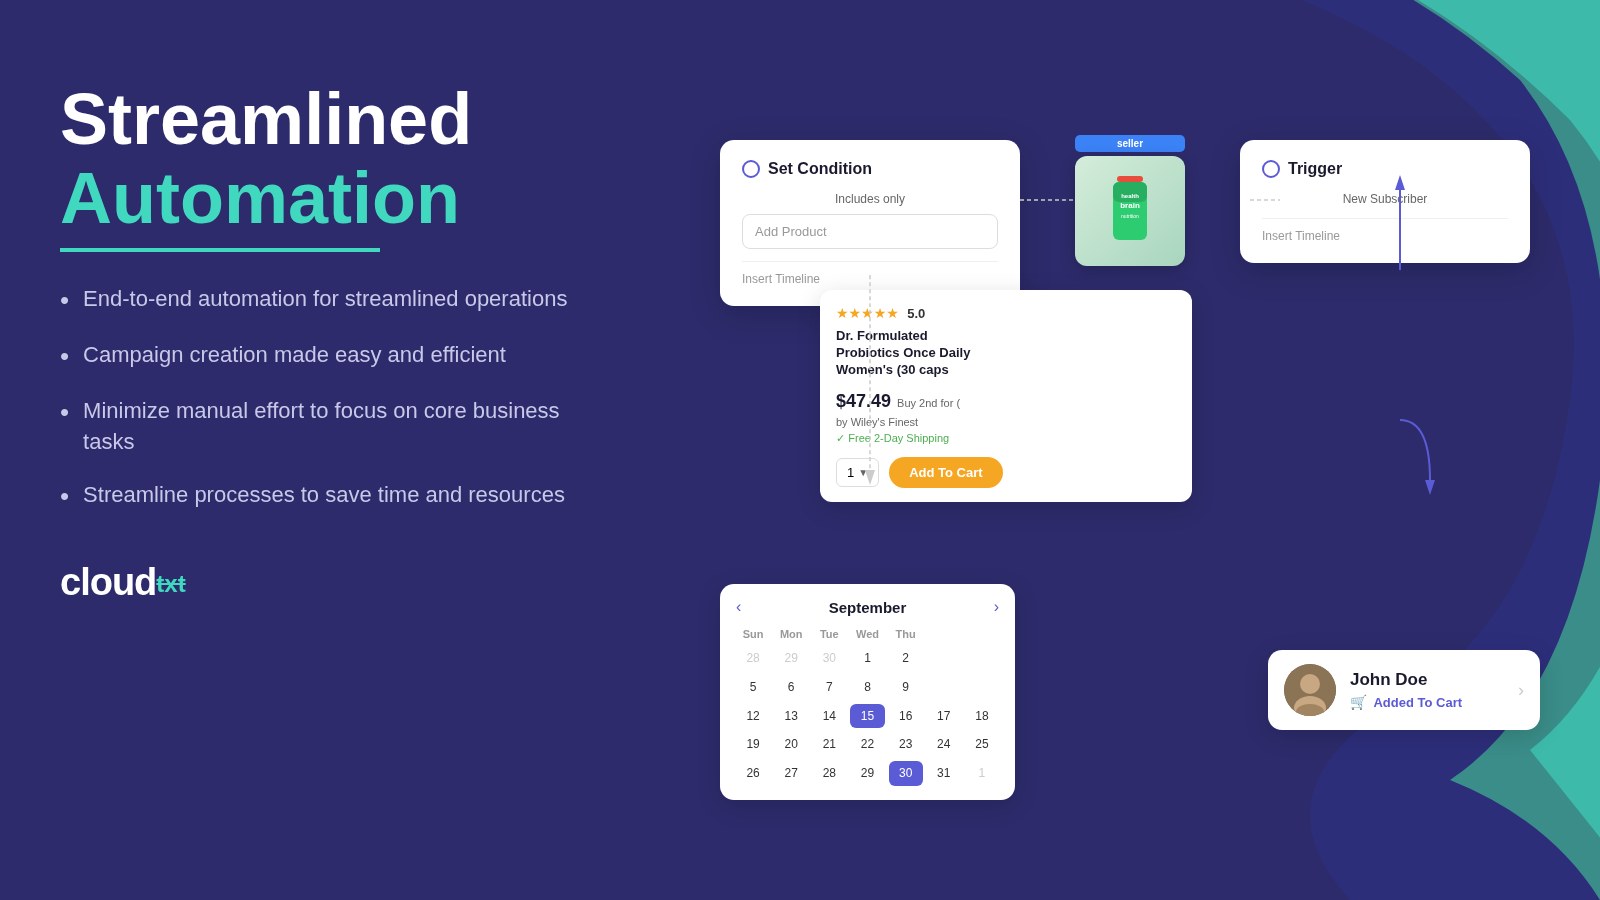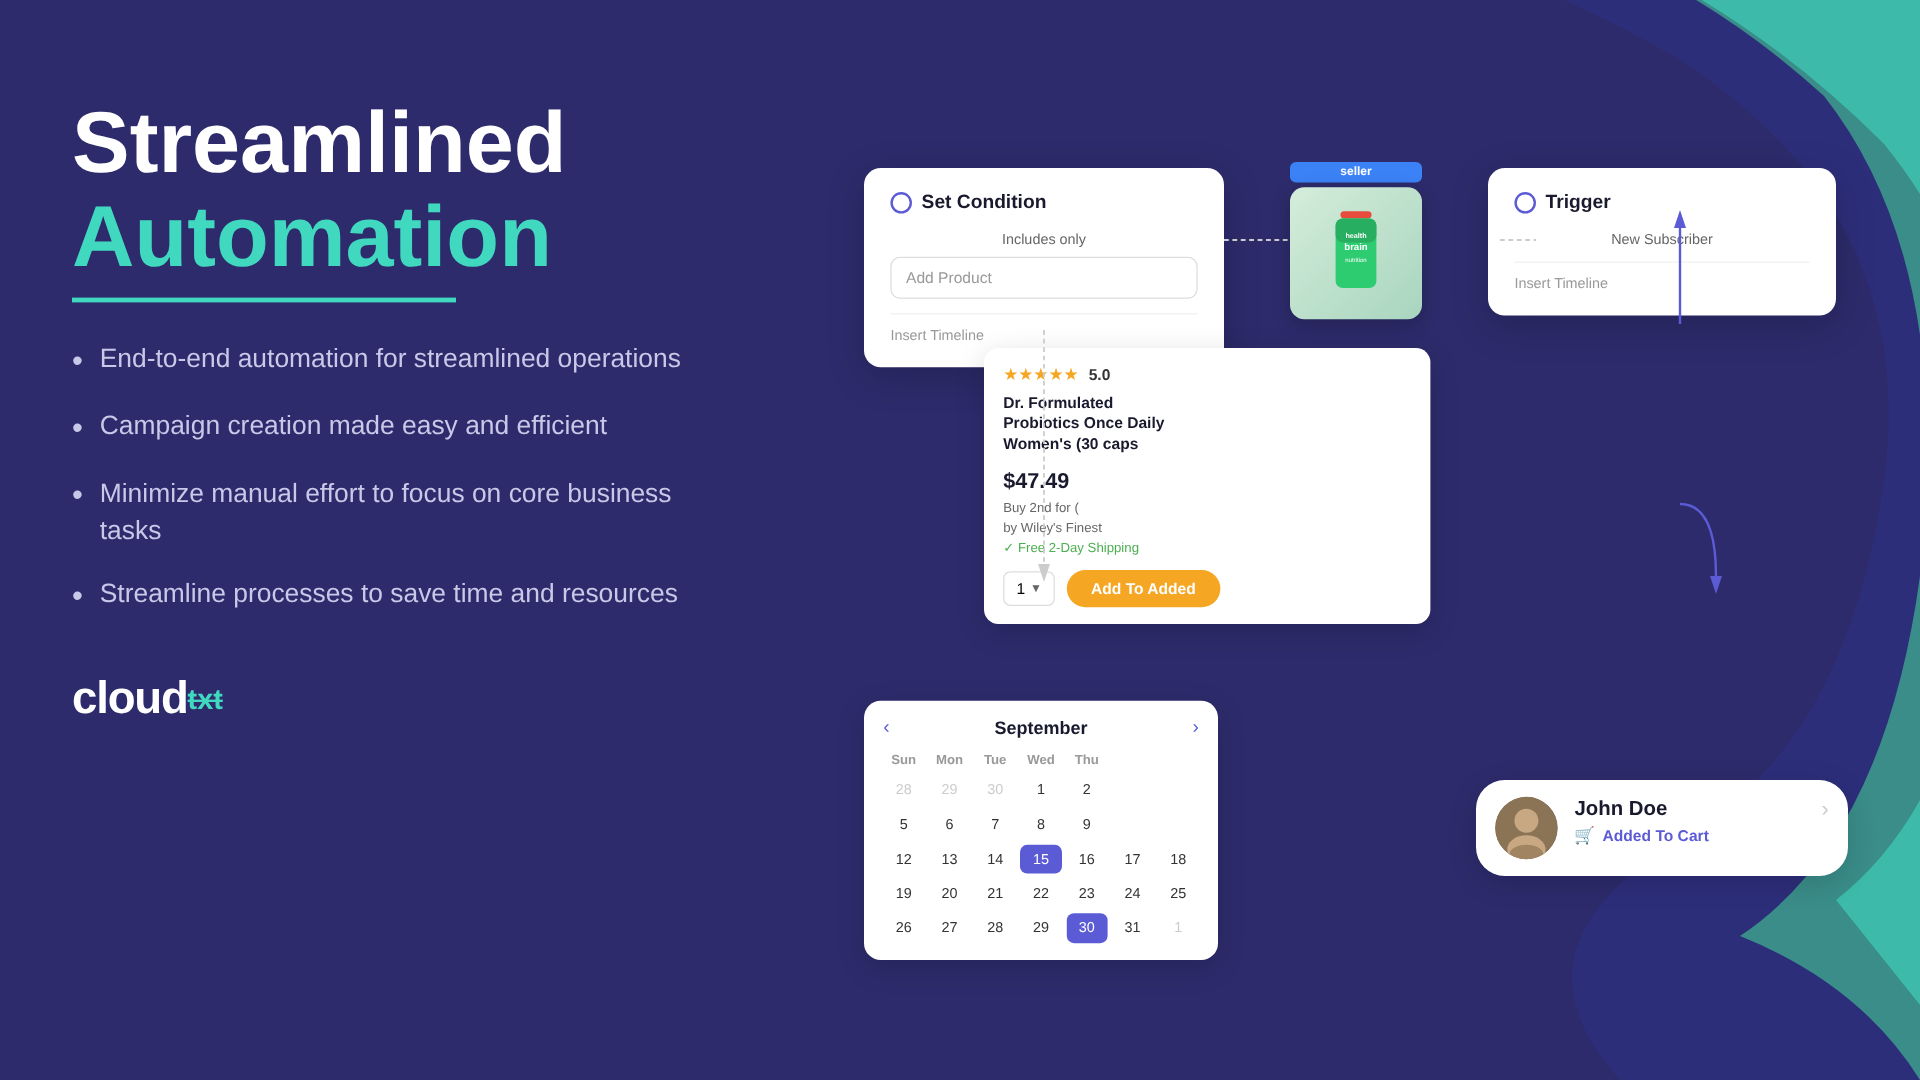--- a/index.html
+++ b/index.html
@@ -323,26 +323,27 @@
 
     .cal-day.dim {
       color: #ccc;
     }
 
     
     .notification-card {
       position: absolute;
       bottom: 130px;
       right: 20px;
-      width: 310px;
+      width: 272px;
       background: #fff;
-      border-radius: 24px;
+      border-radius: 14px;
       padding: 14px 16px;
       box-shadow: 0 6px 24px rgba(0,0,0,0.15);
       display: flex;
+      align-items: center;
       gap: 14px;
     }
 
     .avatar-circle {
       width: 52px;
       height: 52px;
       border-radius: 50%;
       background: linear-gradient(135deg, #8B7355, #5a4a3a);
       flex-shrink: 0;
       overflow: hidden;
@@ -487,32 +488,32 @@
   <div class="amazon-card">
     <div>
       <span class="stars">★★★★★</span>
       <span class="rating-number">5.0</span>
     </div>
     <div class="product-title">
       <span>Dr. Formulated</span><br>
       <span>Probiotics Once Daily</span><br>
       <span>Women's (30 caps</span>
     </div>
-    <div style="display:flex; align-items:baseline; gap:6px; margin-top:6px;flex-direction:column;">
+    <div style="display:flex; align-items:baseline; gap:6px; margin-top:6px;">
       <span class="product-price">$47.49</span>
       <span class="product-price-note">Buy 2nd for (</span>
     </div>
     <div class="product-seller">by Wiley's Finest</div>
     <div class="product-shipping">✓ Free 2-Day Shipping</div>
     <div class="add-to-cart-row">
       <div class="qty-select">
         <span>1</span>
         <span style="font-size:10px; color:#666;">▼</span>
       </div>
-      <button class="add-cart-btn">Add To Added</button>
+      <button class="add-cart-btn">Add To Cart</button>
     </div>
   </div>
 
   <div class="calendar-card">
     <div class="cal-header">
       <button class="cal-nav">‹</button>
       <span class="cal-month">September</span>
       <button class="cal-nav">›</button>
     </div>
     <div class="cal-grid">

